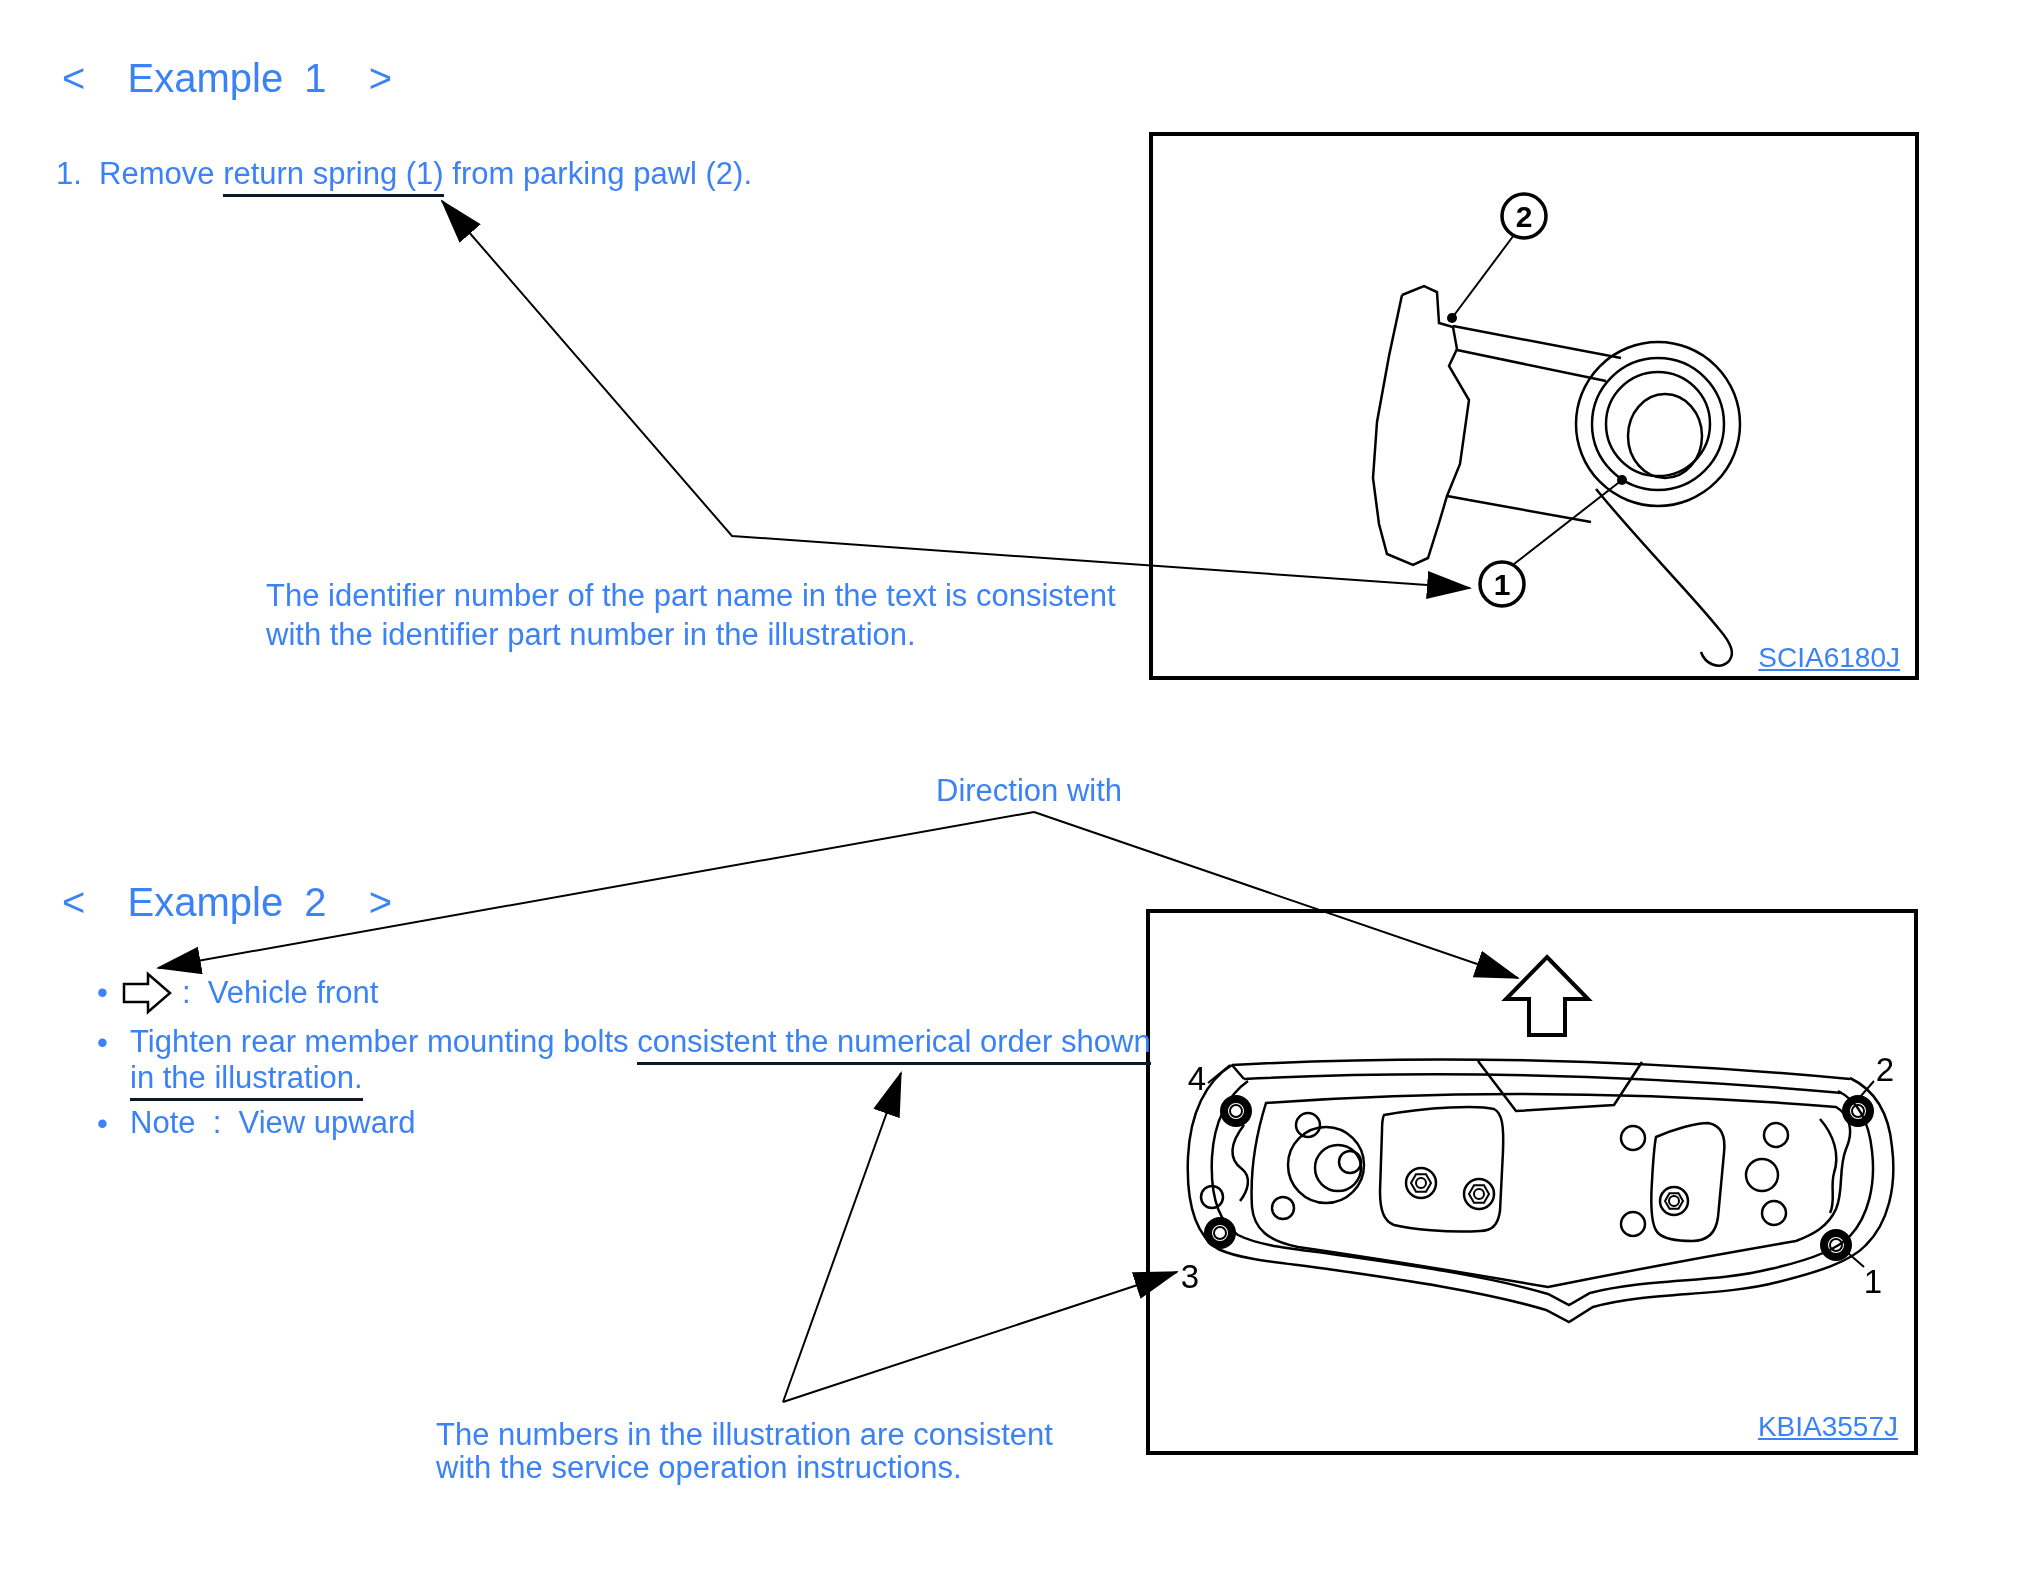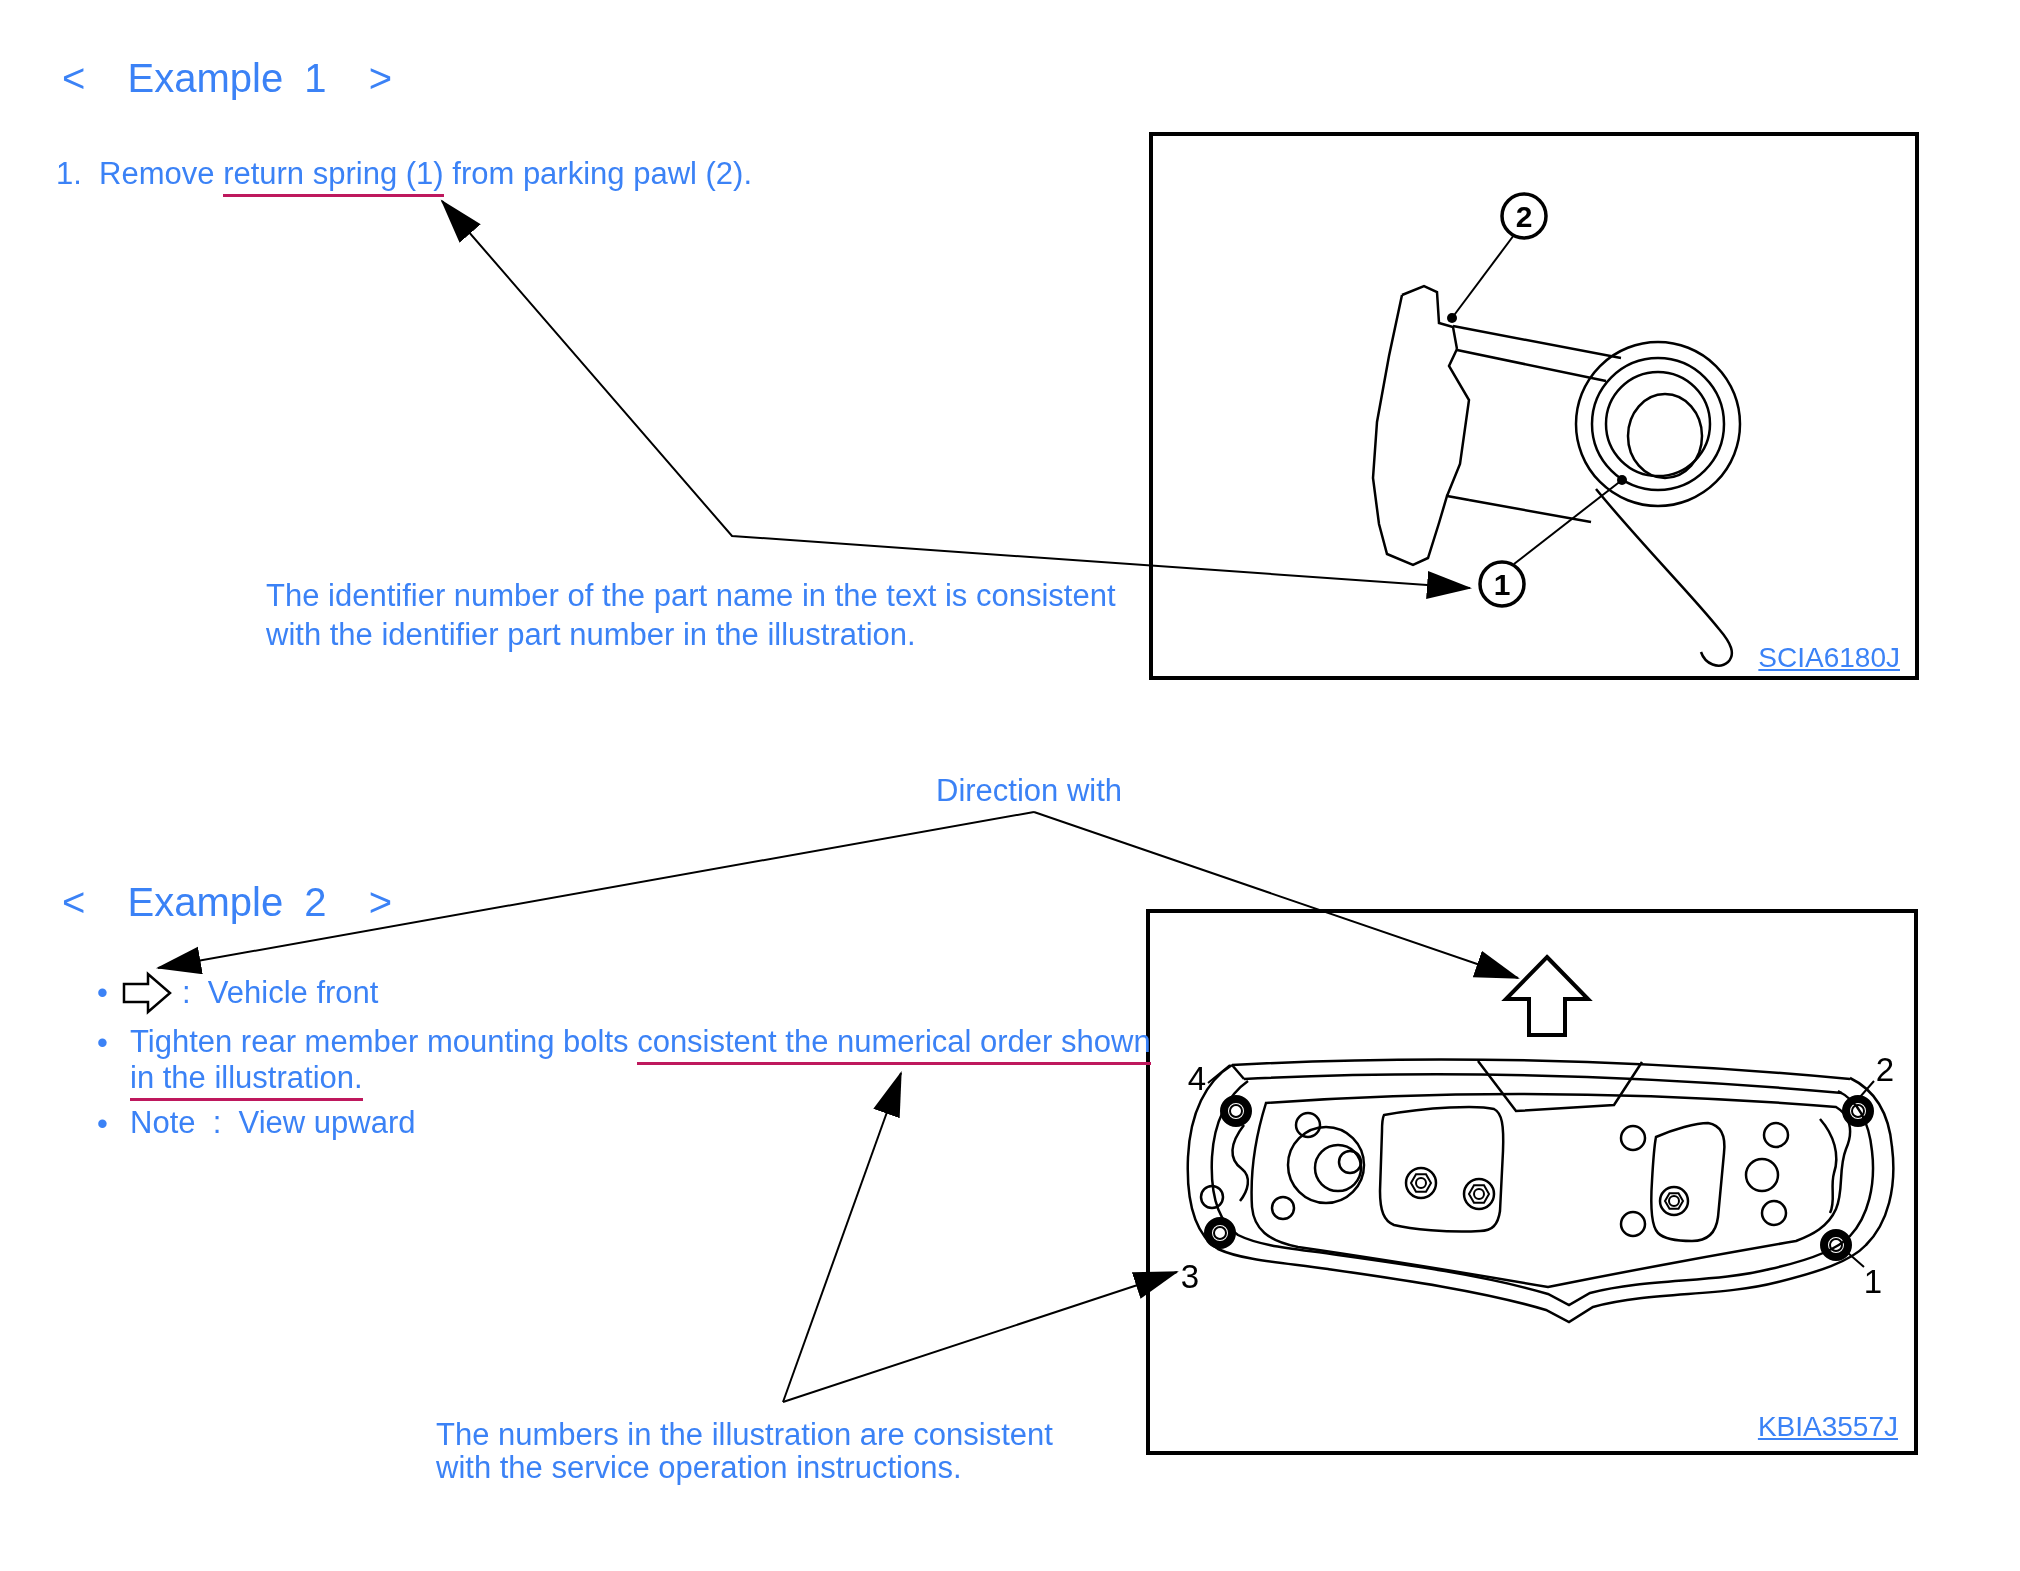--- a/index.html
+++ b/index.html
@@ -2,21 +2,21 @@
 <html><head>
 <meta charset="utf-8">
 <style>
   html,body{margin:0;padding:0;background:#ffffff;}
   #page{position:relative;width:2020px;height:1571px;background:#ffffff;overflow:hidden;
         font-family:"Liberation Sans","DejaVu Sans",sans-serif;color:#000;}
   .t{position:absolute;white-space:pre;line-height:1.06;color:#3b82f6;}
   .h{font-size:40px;word-spacing:10px;}
   .b{font-size:31px;}
   .code{font-size:28px;width:300px;text-align:right;text-decoration:underline;}
-  .ul{border-bottom:3px solid #be185d;padding-bottom:3px;}
+  .ul{border-bottom:3px solid #0f172a;padding-bottom:3px;}
   svg{position:absolute;left:0;top:0;}
   svg *{vector-effect:none;}
   .ln{stroke:#000;fill:none;stroke-width:2.5;}
   .thin{stroke:#000;fill:none;stroke-width:2;}
   .frame{stroke:#000;fill:none;stroke-width:4;}
   .callout{stroke:#000;fill:#fff;stroke-width:3.5;}
   .num{font-family:"Liberation Sans","DejaVu Sans",sans-serif;font-size:33px;fill:#000;}
   .cnum{font-family:"Liberation Sans","DejaVu Sans",sans-serif;font-size:30px;font-weight:bold;fill:#000;}
   .ring{stroke:#000;fill:none;stroke-width:8;}
 </style>

